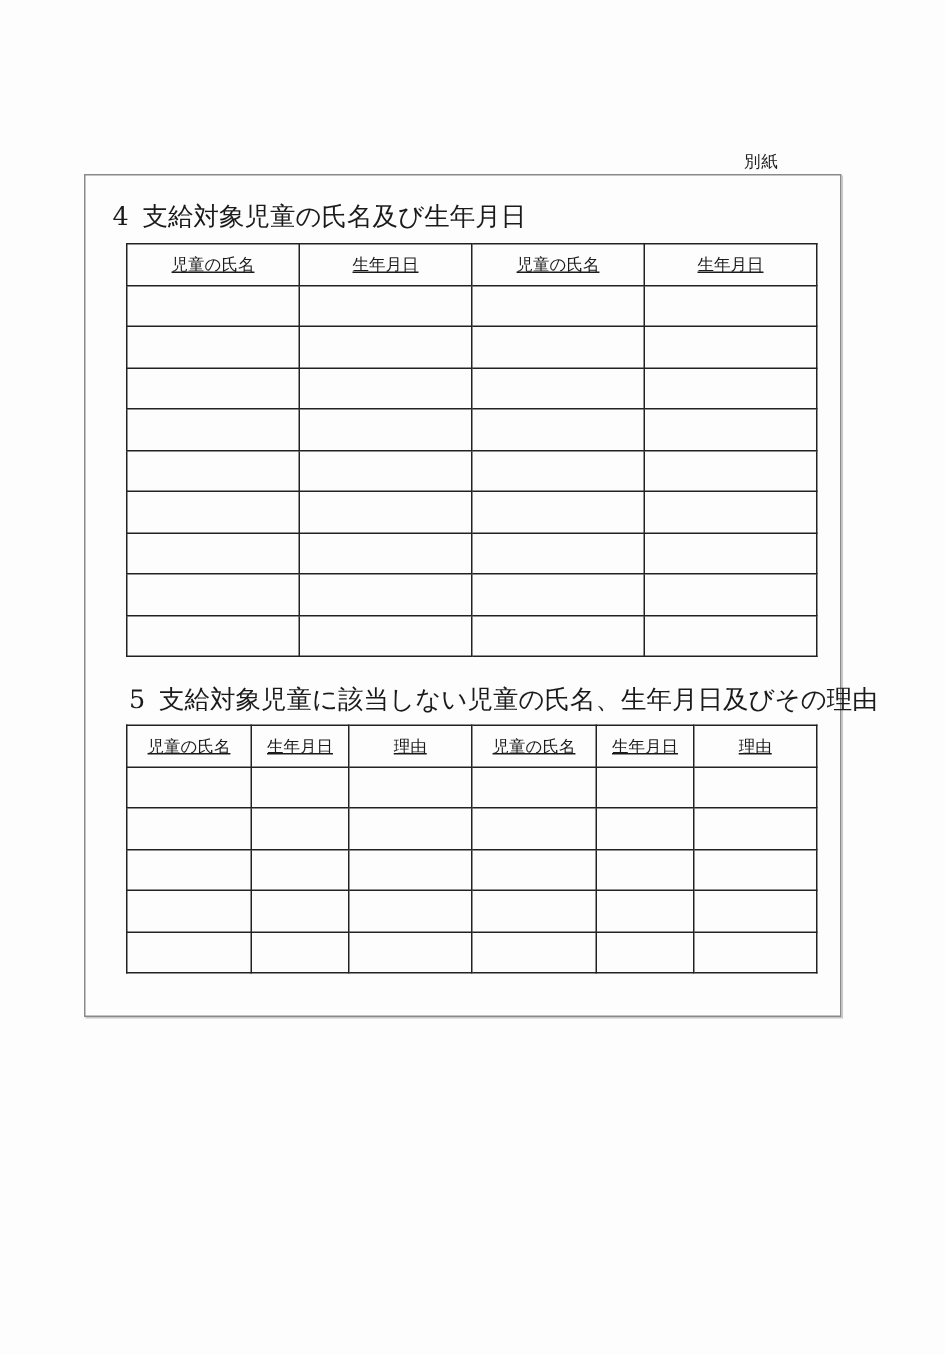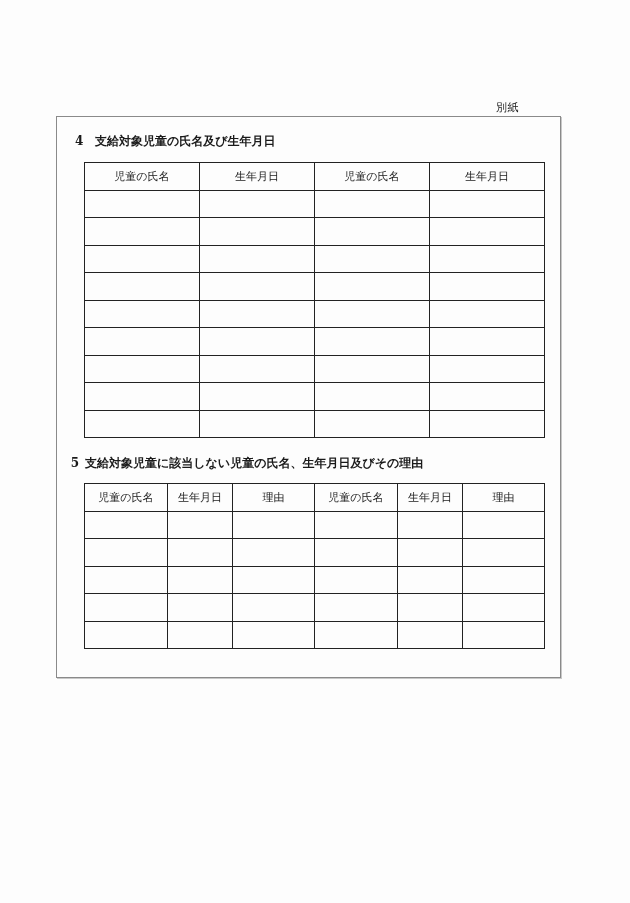--- a/index.html
+++ b/index.html
@@ -14,26 +14,26 @@
       font-size: 11px; letter-spacing: 0.5px;
     }
     .frame {
       position: absolute; left: 56px; top: 116px;
       width: 505px; height: 562px;
       border: 1px solid #8a8a8a;
       box-shadow: 1px 1px 0 #c8c8c8;
       box-sizing: border-box;
     }
     .section-heading {
-      position: absolute; font-size: 12px; font-weight: bold;
+      position: absolute; font-size: 17px; font-weight: normal;
       white-space: nowrap;
     }
     .section-heading .num { display: inline-block; width: 20px; }
     table.grid {
-      position: absolute; border-collapse: collapse; table-layout: fixed;
+      position: absolute; border-collapse: collapse; table-layout: fixed; text-decoration: underline;
     }
     table.grid th, table.grid td {
       border: 1.4px solid #222; padding: 0;
       font-weight: normal; font-size: 11px; text-align: center;
       vertical-align: middle; box-sizing: border-box;
     }
     #t1 { left: 84px; top: 162px; width: 460px; }
     #t1 tr { height: 27.5px; }
     #t2 { left: 84px; top: 483px; width: 460px; }
     #t2 tr { height: 27.5px; }
@@ -115,21 +115,21 @@
       </tr>
       <tr>
         <td></td>
         <td></td>
         <td></td>
         <td></td>
       </tr>
     </tbody>
 </table>
 
-<div class="section-heading" style="left:65px; top:455px;text-align:center;">
+<div class="section-heading" style="left:86px; top:455px;">
   <span class="num">5</span><span>支給対象児童に該当しない児童の氏名、生年月日及びその理由</span>
 </div>
 
 <table class="grid" id="t2">
   <colgroup>
       <col style="width:83px">
       <col style="width:65px">
       <col style="width:82px">
       <col style="width:83px">
       <col style="width:65px">

